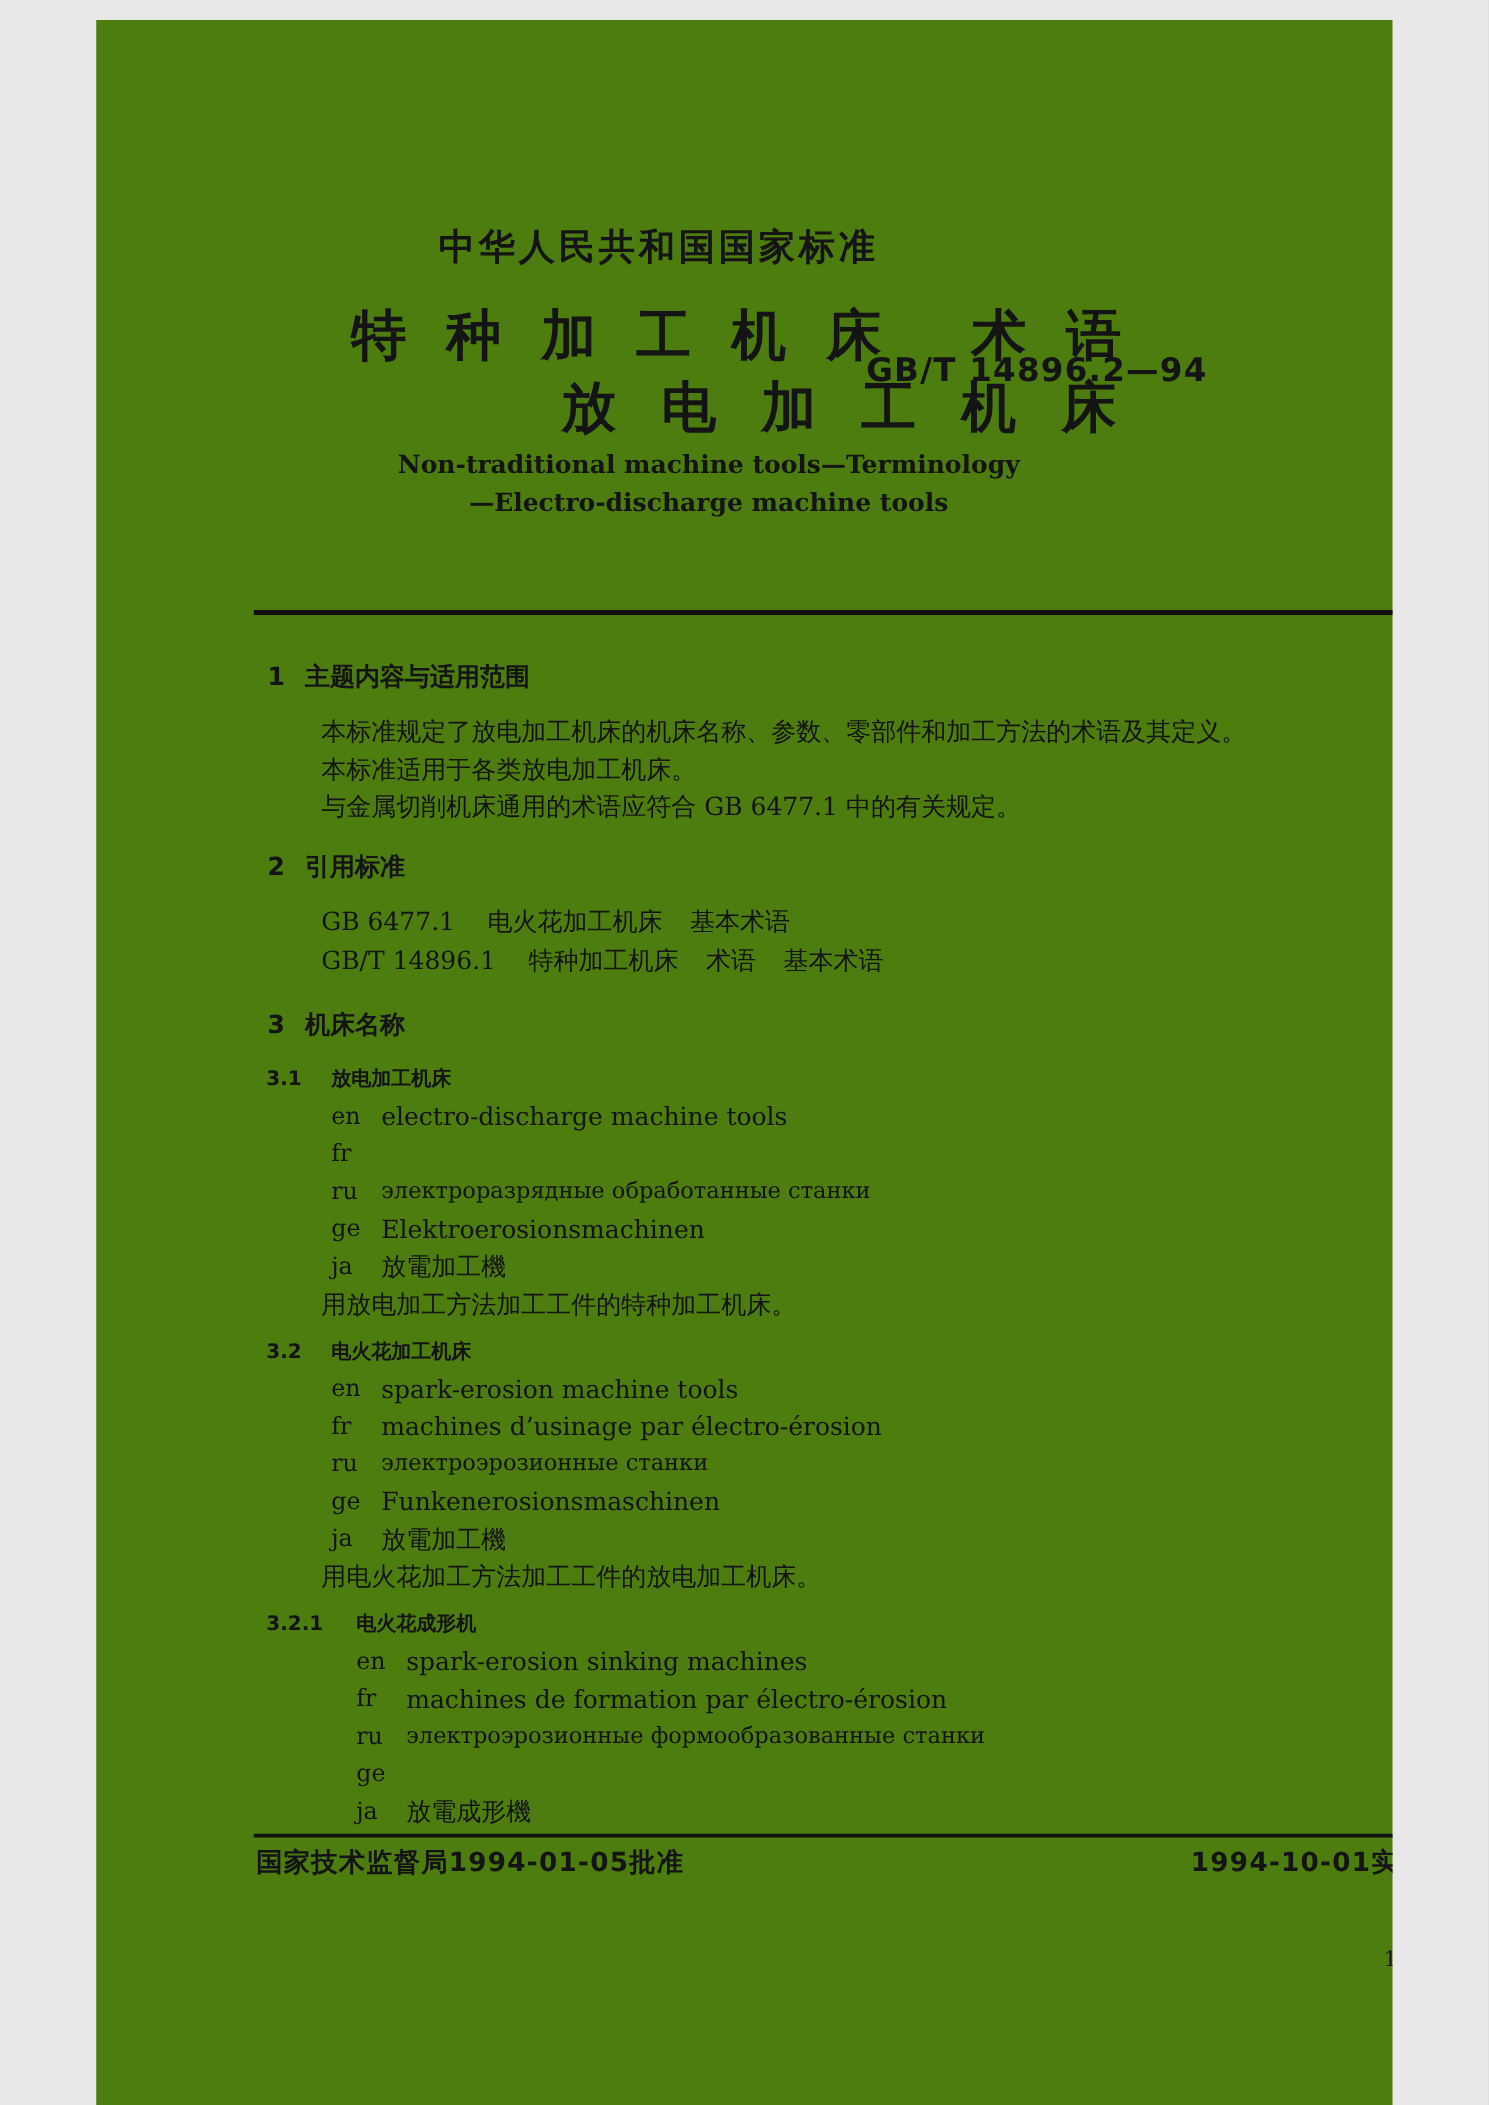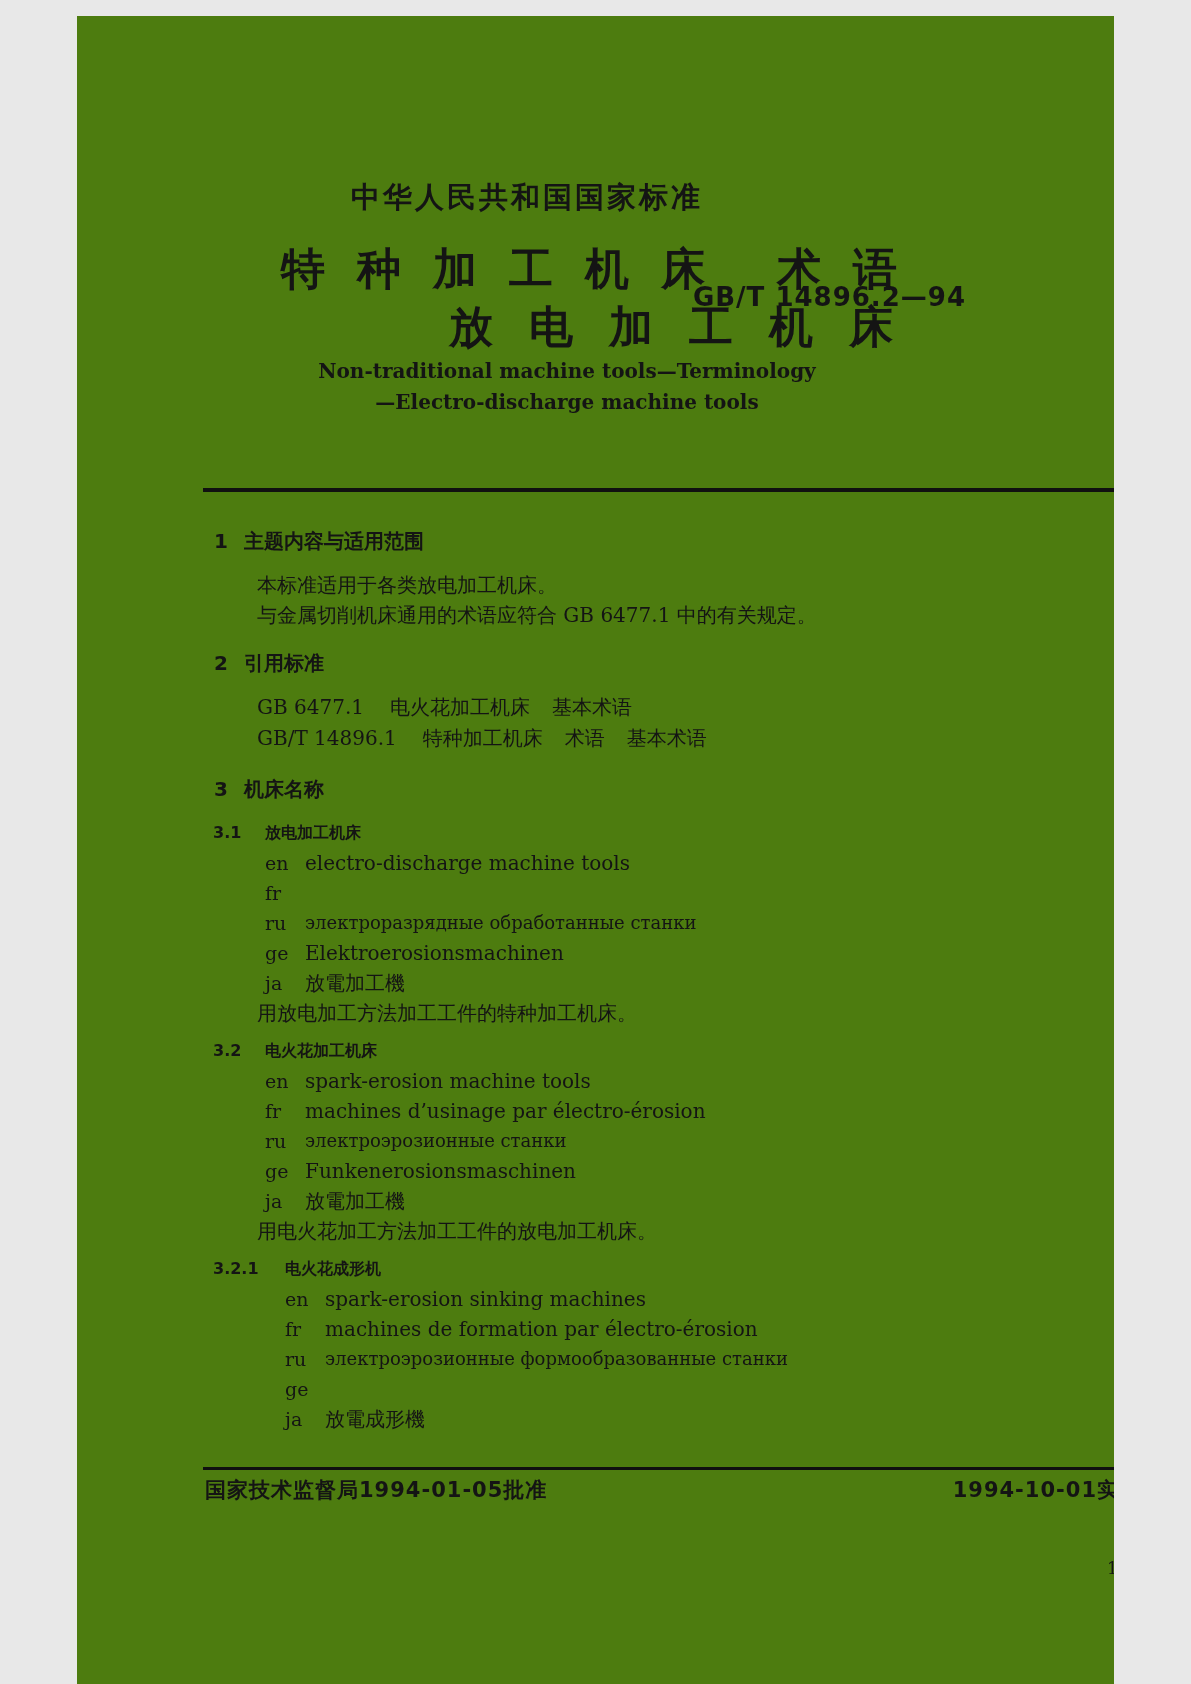--- a/index.html
+++ b/index.html
@@ -90,20 +90,21 @@
   </div>
 
   <div class="rule-top"></div>
 
   <div class="doc-body">
 
     <div class="sec-heading heiti">
       <span class="sec-no">1</span>
       <span>主题内容与适用范围</span>
     </div>
+    <p class="para">本标准规定了放电加工机床的机床名称、参数、零部件和加工方法的术语及其定义。</p>
     <p class="para">本标准适用于各类放电加工机床。</p>
     <p class="para">与金属切削机床通用的术语应符合 GB 6477.1 中的有关规定。</p>
 
     <div class="sec-heading heiti mt-lg">
       <span class="sec-no">2</span>
       <span>引用标准</span>
     </div>
     <div class="ref-line">
       <span class="ref-code">GB 6477.1</span><span class="ref-name">电火花加工机床</span><span class="ref-qual">基本术语</span><span></span>
     </div>

